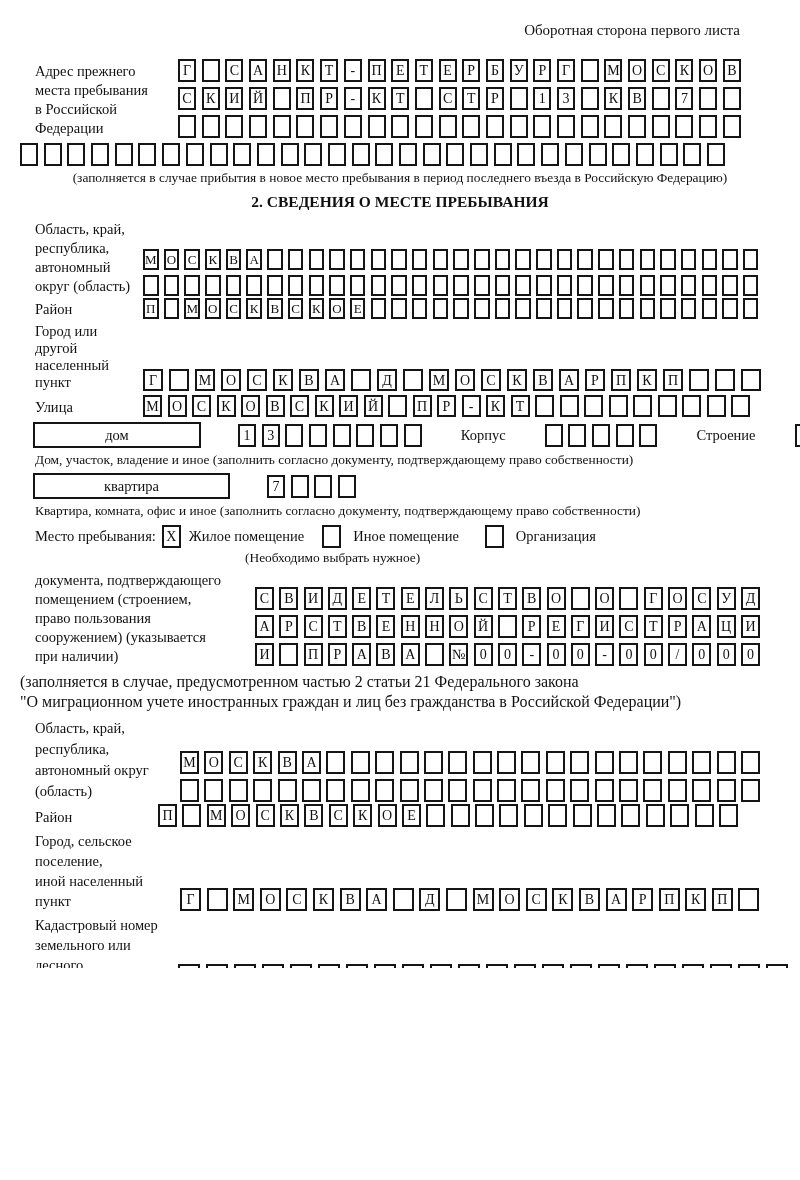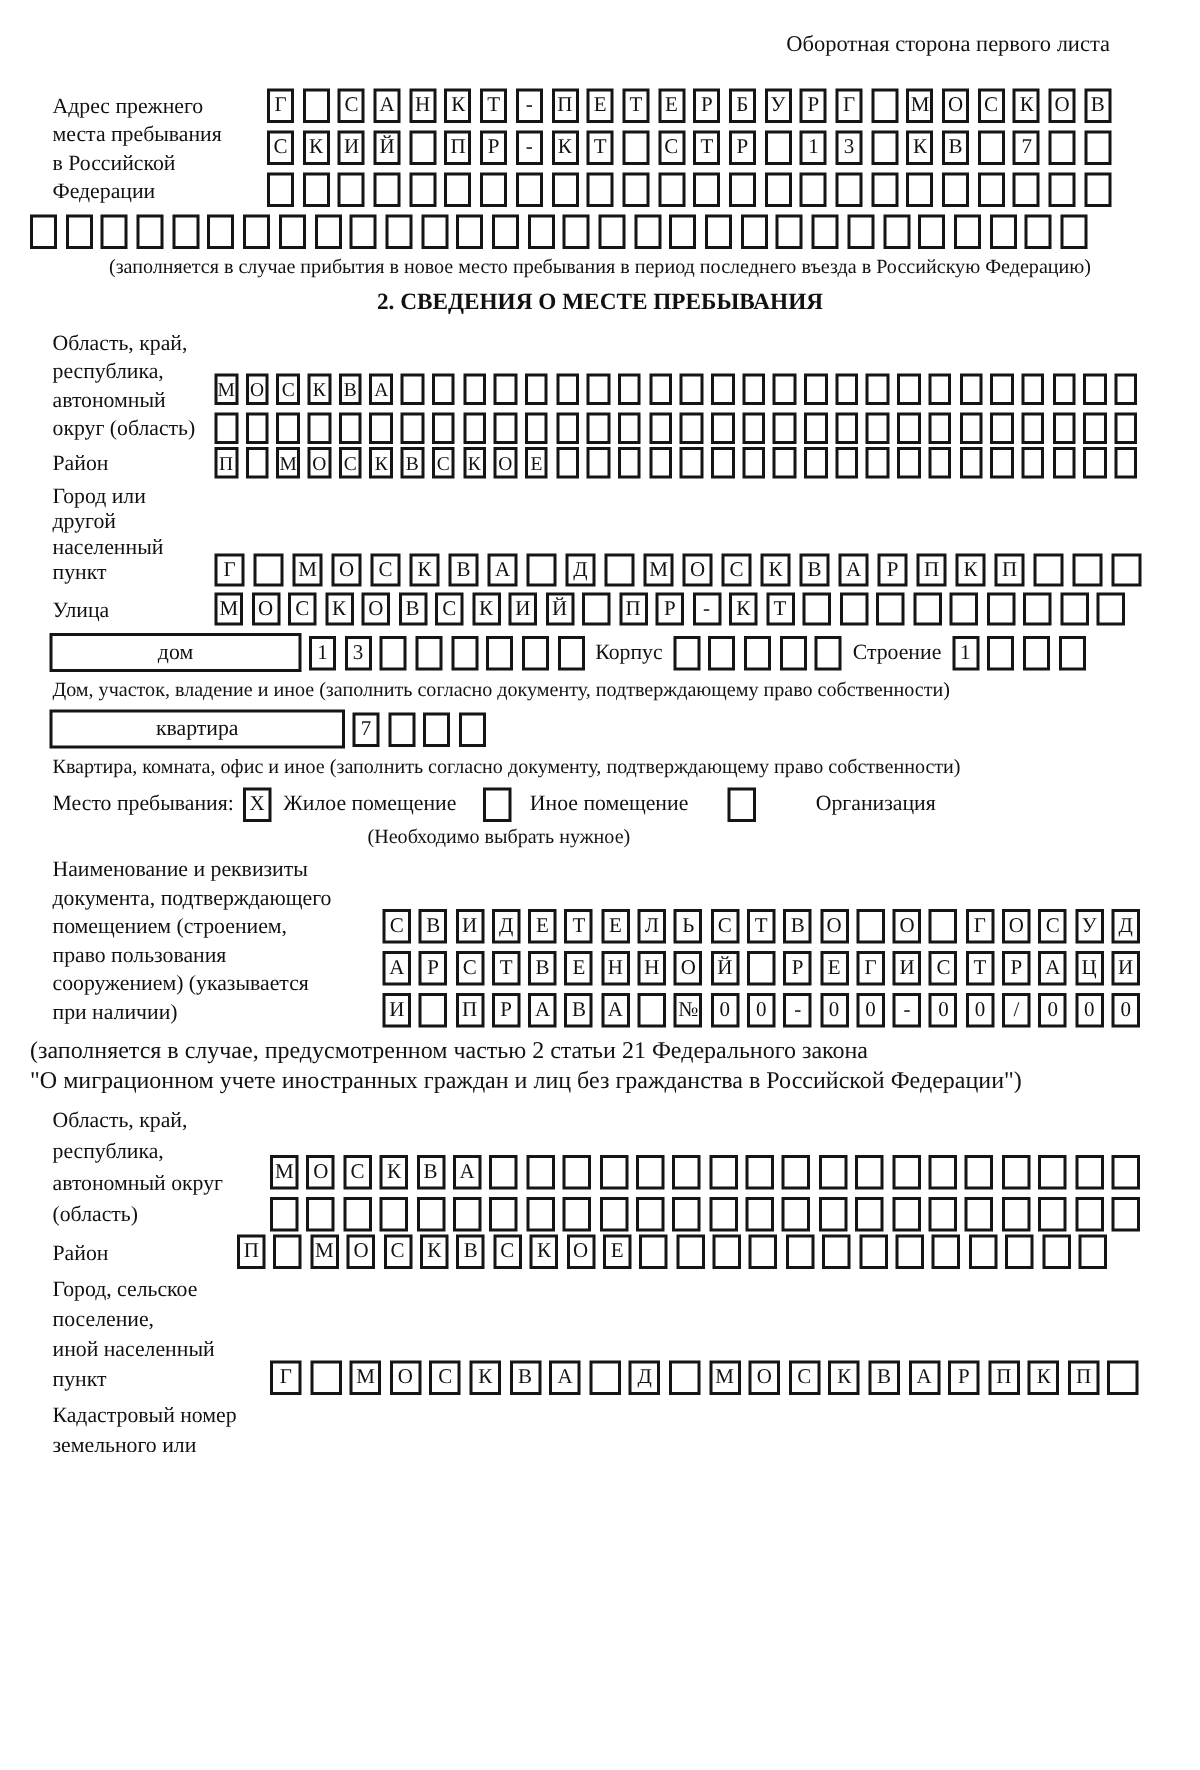--- a/index.html
+++ b/index.html
@@ -41,21 +41,21 @@
   .bx-h .cbox{width:22px;height:23px;font-size:14px;line-height:20px;} .bx-h{gap:6px;}
   .caption{ font-size:13.4px; margin-top:4px;}
   .caption-c{ text-align:center; margin-left:-15px;}
   .h-bold{ font-size:15.5px; font-weight:bold; text-align:center; margin-left:-15px;}
   .sec2-title{ margin-top:7px; margin-bottom:9px;}
   .field-rect{
     box-sizing:border-box; border:2px solid #151515; height:26px;
     display:flex; align-items:center; justify-content:center;
     font-size:14.5px; flex-shrink:0;
   }
-  .house-row{ margin-left:-2px; margin-top:5px; align-items:center;}
+  .house-row{ margin-left:-2px; margin-top:5px; align-items:center;gap:32px;}
   .inline-lbl{ font-size:14.5px; padding:0 7px; white-space:nowrap;}
   .stay-row{ margin-top:6px; align-items:center; font-size:14.5px;}
   .stay-row .cbox{width:19px;height:23px;font-size:14px;line-height:20px;}
   .stay-note{ font-size:13.4px; margin-left:210px; margin-top:2px;}
   .doc-block{ margin-top:5px;}
   .fact-head{ margin-top:9px;}
   .fact-note{ font-size:16px; text-align:left; margin-left:-15px; line-height:20px; margin-top:6px;}
   .kad-rows{ margin-top:26px;}
   .stamp-box{
     box-sizing:border-box; border:2px solid #151515;
@@ -411,27 +411,26 @@
   </div>
   <div class="caption">Квартира, комната, офис и иное (заполнить согласно документу, подтверждающему право собственности)</div>
 
   <div class="row stay-row">
     <span>Место пребывания:</span>
     <span class="cbox" style="margin-left:6px;">X</span>
     <span style="margin-left:8px;">Жилое помещение</span>
     <span class="cbox" style="margin-left:18px;"></span>
     <span style="margin-left:12px;">Иное помещение</span>
     <span class="cbox" style="margin-left:26px;"></span>
-    <span style="margin-left:40px;">Организация</span>
+    <span style="margin-left:12px;">Организация</span>
   </div>
   <div class="stay-note">(Необходимо выбрать нужное)</div>
 
   <div class="row doc-block">
     <div class="lbl lbl-doc">
-      <div>Наименование и реквизиты</div>
       <div>документа, подтверждающего</div>
       <div>помещением (строением,</div>
       <div>право пользования</div>
       <div>сооружением) (указывается</div>
       <div>при наличии)</div>
     </div>
     <div class="rows">
       <div class="boxrow bx-d">
           <span class="cbox">С</span>
           <span class="cbox">В</span>

